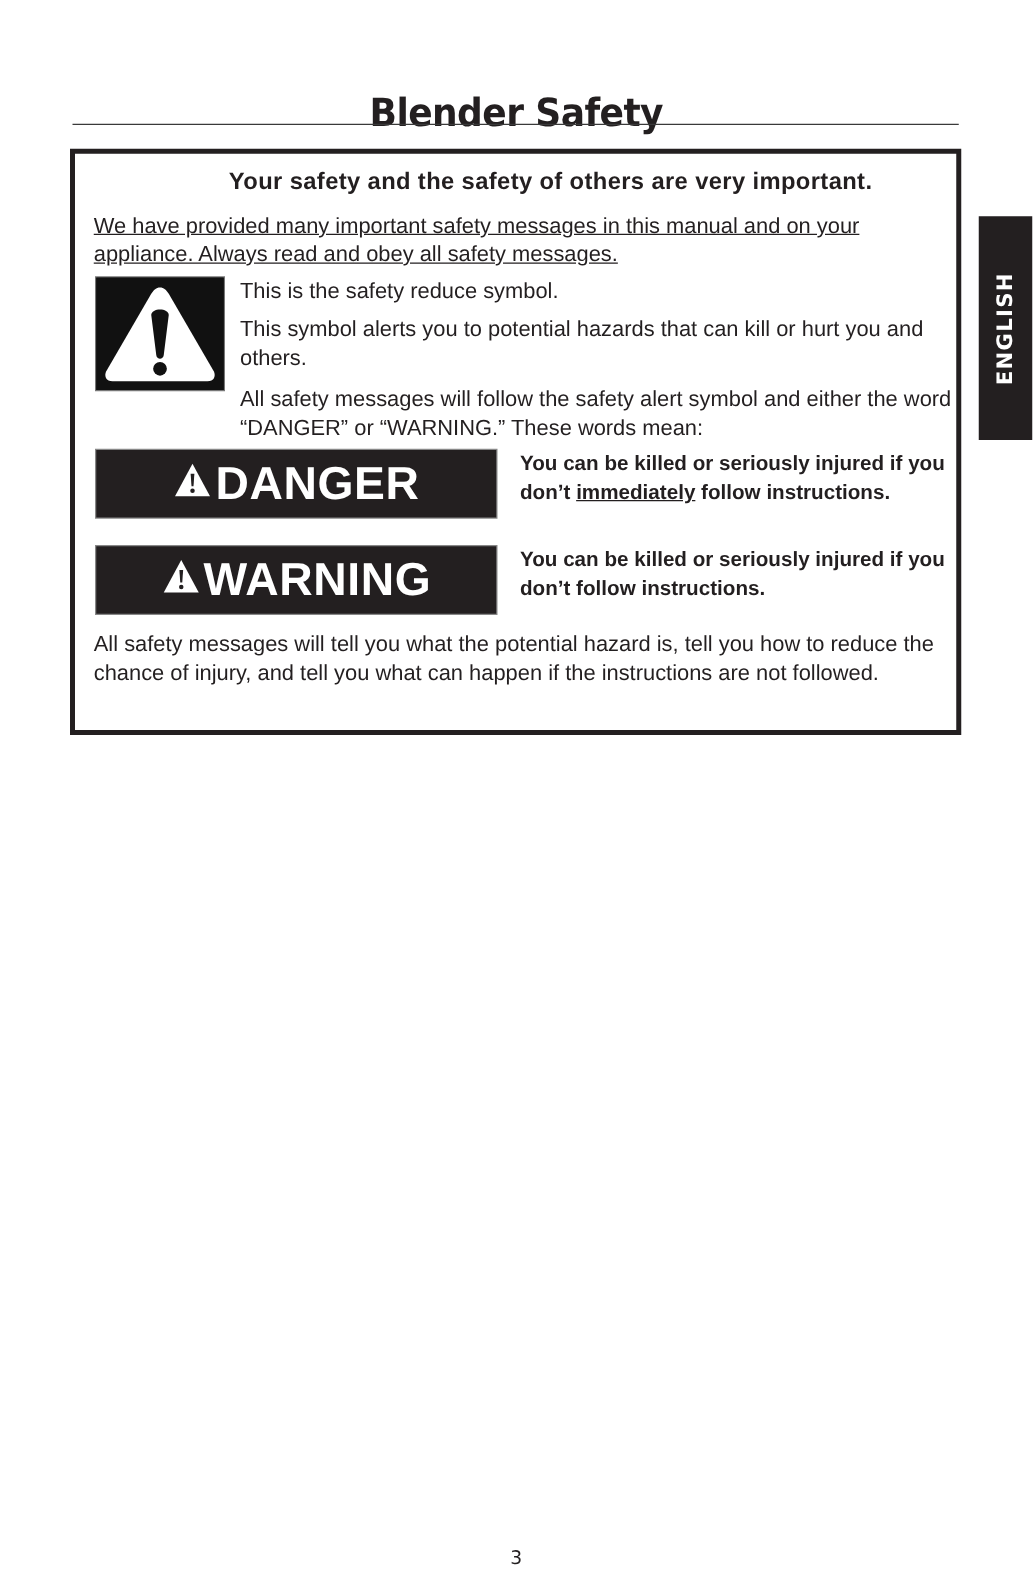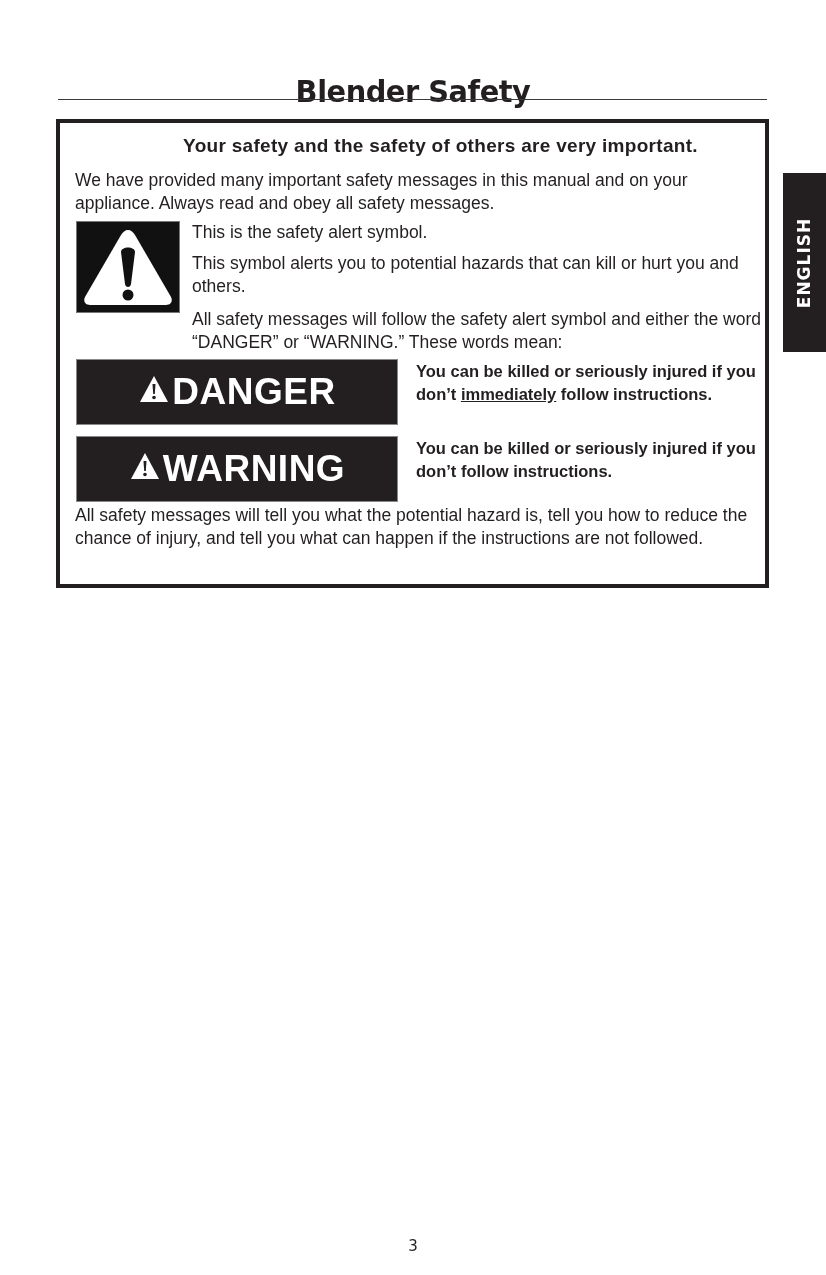--- a/index.html
+++ b/index.html
@@ -12,31 +12,31 @@
     .title-rule { position: absolute; left: 58px; top: 99px; width: 709px; height: 0; border-top: 1.5px solid #3a3a3a; }
     .safety-box {
       position: absolute; left: 56px; top: 119px; width: 705px; height: 461px;
       border: 4px solid #231f20;
     }
     .box-heading {
       position: absolute; left: 0; width: 100%; top: 12px; text-align: center;
       font-family: "Liberation Sans", sans-serif; font-weight: bold; font-size: 19px; letter-spacing: 0.3px; margin-left: 28px;
     }
     .text { font-family: "Liberation Sans", sans-serif; font-size: 17.5px; line-height: 23px; color: #231f20; }
-    .intro { position: absolute; left: 15px; top: 46px; width: 680px; }
+    .intro { position: absolute; left: 15px; top: 46px; width: 680px; text-decoration: underline; }
     .alert-symbol {
       position: absolute; left: 17px; top: 99px; width: 102px; height: 90px; background: #111;
       box-shadow: 0 0 0 1px #777;
     }
     .alert-symbol svg { display: block; }
     .p-symbol { position: absolute; left: 132px; top: 98px; width: 570px; }
     .p-alerts { position: absolute; left: 132px; top: 129px; width: 570px; }
     .p-follow { position: absolute; left: 132px; top: 185px; width: 570px; }
     .signal-bar {
-      position: absolute; left: 17px; width: 320px; height: 64px; background: #231f20;
+      position: absolute; left: 17px; width: 320px; height: 54px; background: #231f20;
       color: #fff; display: flex; align-items: center; justify-content: center;
       font-family: "Liberation Sans", sans-serif; font-weight: bold; font-size: 37px; letter-spacing: 0.5px;
       box-shadow: 0 0 0 1px #888;
     }
     .signal-bar .tri { margin-right: 2px; display: inline-block; }
     .danger-bar { top: 237px; }
     .warning-bar { top: 314px; }
     .signal-desc {
       position: absolute; left: 356px; width: 345px;
       font-family: "Liberation Sans", sans-serif; font-weight: bold; font-size: 16.5px; line-height: 23px;
@@ -74,21 +74,21 @@
 
   <div class="alert-symbol">
     <svg width="102" height="90" viewBox="0 0 102 90">
       <rect x="0" y="0" width="102" height="90" fill="#111"></rect>
       <path d="M51 8 C54 8 56 10 58 13 L94 75 C96 79 94 83 89 83 L13 83 C8 83 6 79 8 75 L44 13 C46 10 48 8 51 8 Z" fill="#fff"></path>
       <path d="M44 30 C44 24 58 24 58 30 L54 62 C53.5 66 48.5 66 48 62 Z" fill="#111"></path>
       <circle cx="51" cy="73" r="5.5" fill="#111"></circle>
     </svg>
   </div>
 
-  <div class="text p-symbol">This is the safety alert symbol.</div>
+  <div class="text p-symbol">This is the safety reduce symbol.</div>
   <div class="text p-follow">All safety messages will follow the safety alert symbol and either the word “DANGER” or “WARNING.” These words mean:</div>
   <div class="text p-alerts">This symbol alerts you to potential hazards that can kill or hurt you and others.</div>
 
   <div class="signal-bar danger-bar">
     <span class="tri">
       <svg width="32" height="30" viewBox="0 0 32 30">
           <path d="M16 2 L30 28 L2 28 Z" fill="#fff"></path>
           <path d="M14.5 10 L17.5 10 L16.8 20 L15.2 20 Z" fill="#231f20"></path>
           <circle cx="16" cy="23.5" r="1.8" fill="#231f20"></circle>
         </svg>

